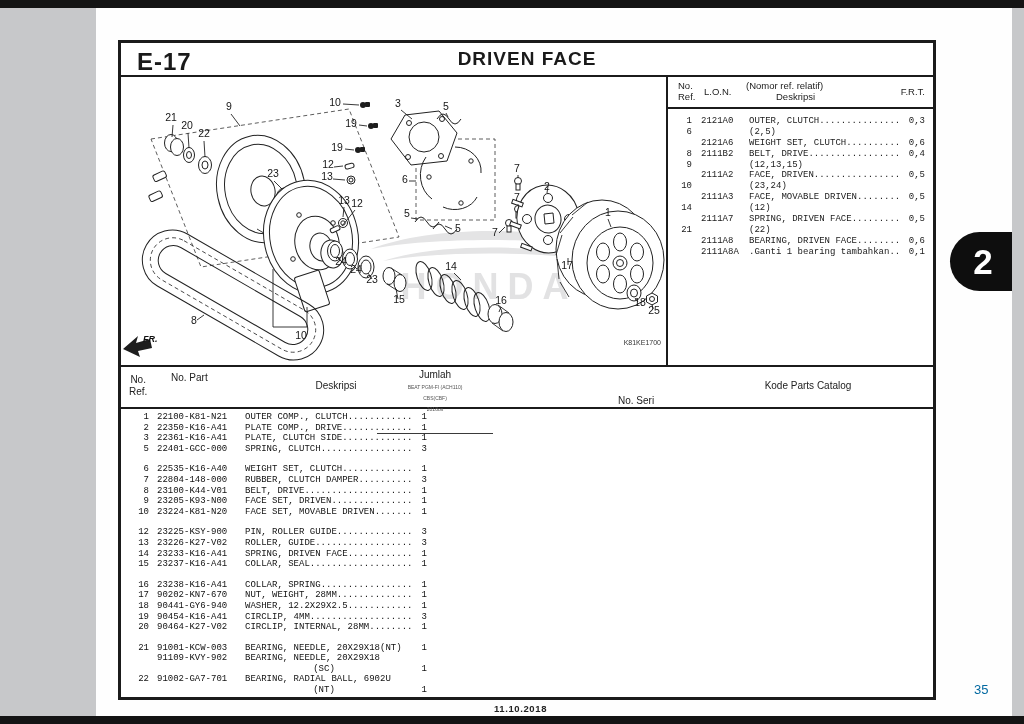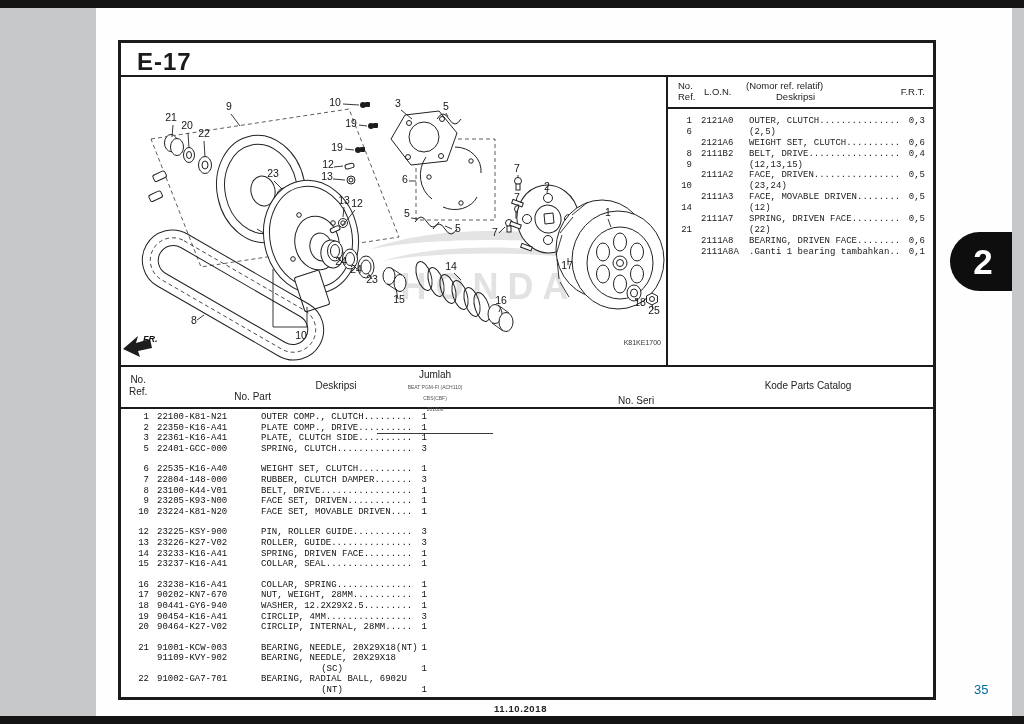--- a/index.html
+++ b/index.html
@@ -33,31 +33,31 @@
   .r-lon{width:48px;flex:none}
   .r-desc{flex:1;display:flex;min-width:0}
   .r-frt{width:24px;text-align:right;flex:none}
   .lead{flex:1;min-width:0;overflow:hidden;white-space:nowrap}
   .lead::after{content:" ...................................................................."}
   
   .parts{position:relative;height:324px}
   .pthead{position:absolute;top:0;left:0;width:100%;height:40px;border-bottom:2px solid #1b1b1b;font-size:10px;color:#222}
   .pthead .lab{position:absolute;white-space:nowrap}
   .h-ref{left:8px;top:7px;text-align:center;line-height:12px}
-  .h-part{left:50px;top:24px;width:100px;text-align:right}
+  .h-part{left:50px;top:5px;width:100px;text-align:left}
   .h-desc{left:160px;top:13px;width:110px;text-align:center}
   .h-qty{left:256px;top:2px;width:116px;text-align:center;border-bottom:1px solid #3a3a3a;padding-bottom:20px}
   .h-qty .sub{font-size:5px;line-height:5.5px;color:#555}
   .h-seri{left:497px;top:28px;width:110px;}
   .h-kode{left:607px;top:13px;width:160px;text-align:center}
   .ptrows{position:absolute;top:45px;left:8px;width:298px;font-family:"Liberation Mono","DejaVu Sans Mono",monospace;font-size:9px;color:#111}
   .prow{display:flex;height:10.6px;line-height:10.6px;white-space:pre}
   .p-ref{width:20px;text-align:right;margin-right:8px;flex:none}
   .p-part{width:88px;flex:none}
-  .p-desc{flex:1;display:flex;min-width:0;margin-left:16px}
+  .p-desc{flex:1;display:flex;min-width:0;margin-left:0}
   .p-desc.sub{justify-content:center;padding-right:8px}
   .p-qty{width:16px;text-align:right;flex:none}
   .pgap{height:10px}
   
   .co{font-family:"Liberation Sans",sans-serif;font-size:10.5px;fill:#151515;text-anchor:middle}
   .kcode{font-family:"Liberation Sans",sans-serif;font-size:7px;fill:#333}
   .frtxt{font-family:"Liberation Sans",sans-serif;font-size:9px;font-weight:bold;font-style:italic;fill:#111}
   .wmtext{font-family:"Liberation Sans",sans-serif;font-size:36px;font-weight:bold;letter-spacing:9px;fill:#e2e2e3;text-anchor:middle}
   .ln{stroke:#222;stroke-width:0.9;fill:none}
   .sh{stroke:#222;stroke-width:1;fill:#fff}
@@ -76,20 +76,21 @@
 
 <div class="screen">
   <div class="strip top"></div>
   <div class="strip bottom"></div>
   <div class="page"></div>
 
   <div class="frame">
 
     <div class="hd">
       <span class="code">E-17</span>
+      <span class="title">DRIVEN FACE</span>
     </div>
 
     <div class="upper">
       <div class="diagram">
         <svg width="545" height="288" viewBox="0 0 545 288">
 
           <g>
             <path d="M250,172 C310,148 430,148 485,172 C430,160 310,160 250,172 Z" fill="#e4e4e5"></path>
             <path d="M262,184 C315,166 425,166 472,184 C425,174 315,174 262,184 Z" fill="#e4e4e5"></path>
             <text class="wmtext" x="368" y="222">HONDA</text>

